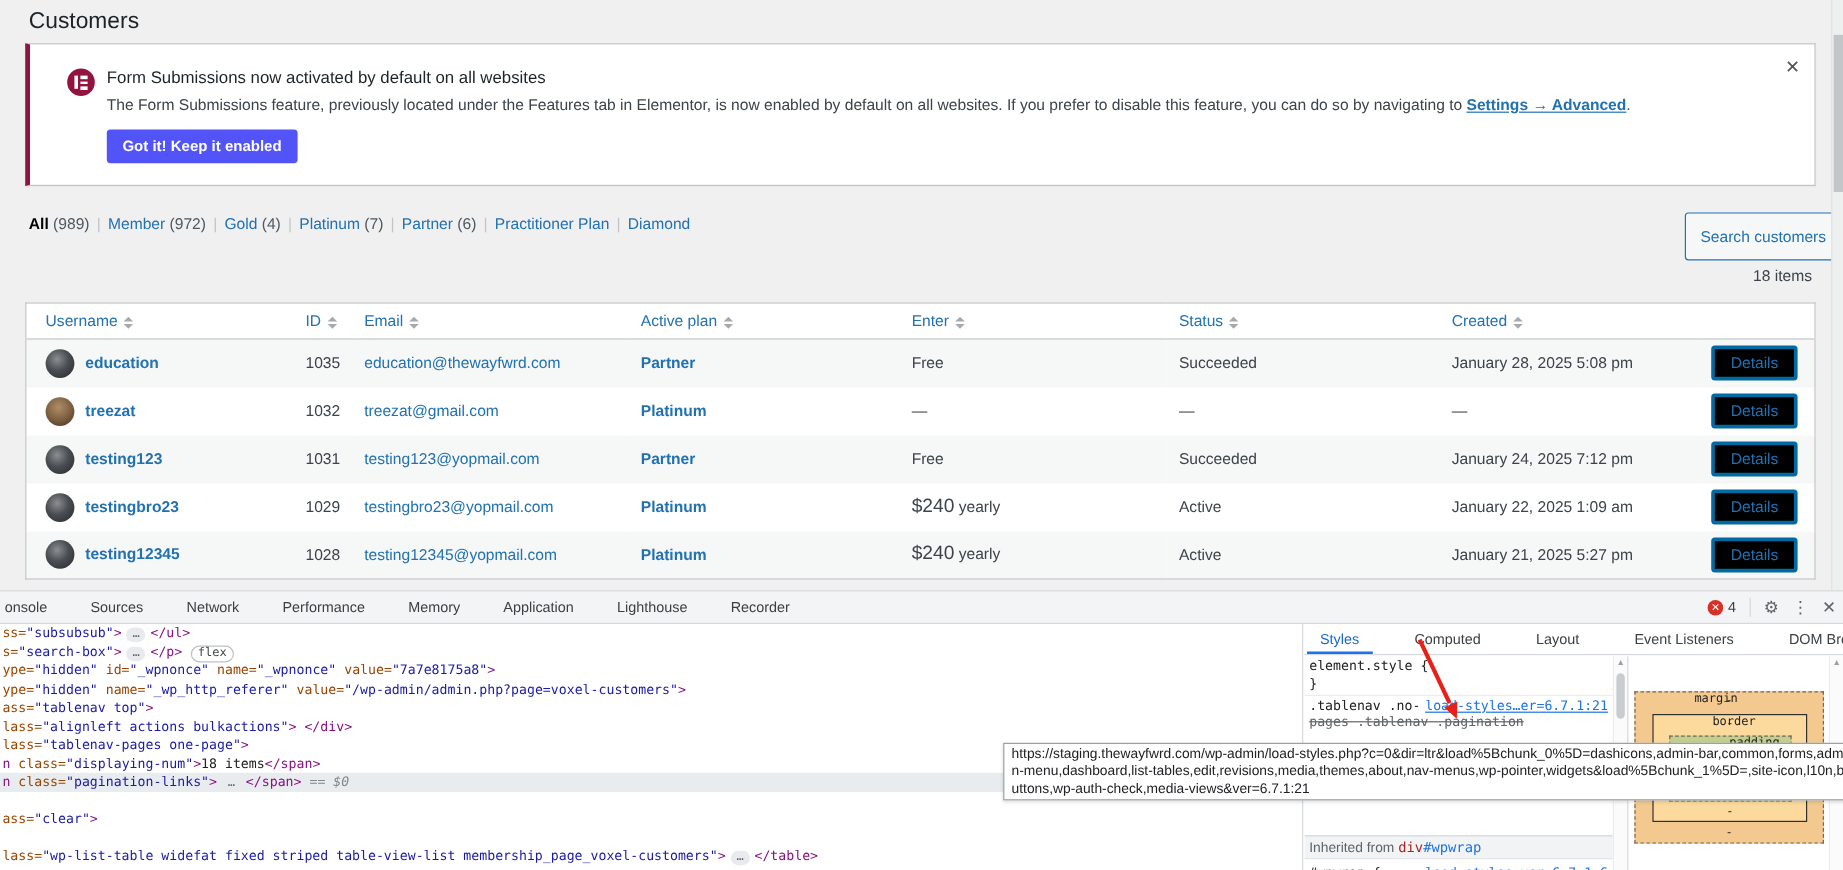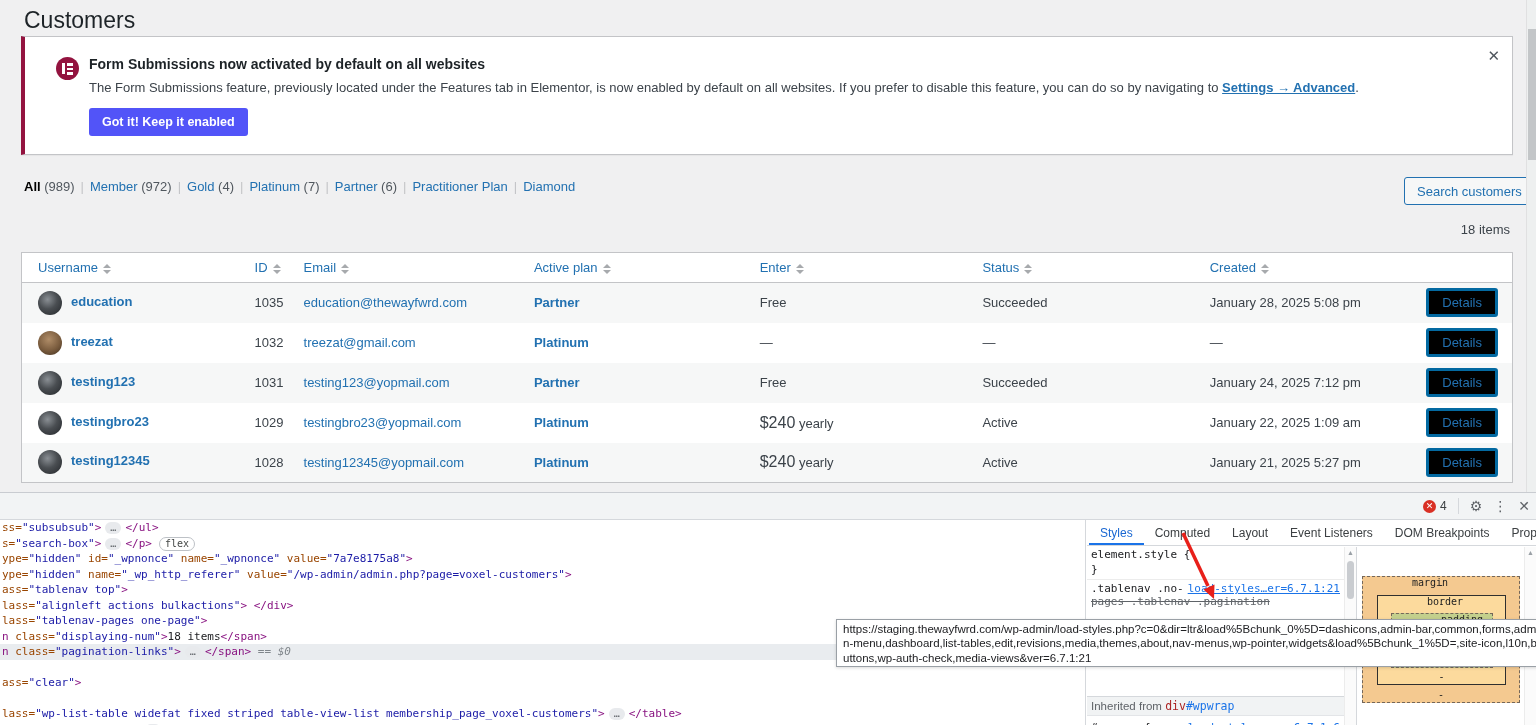--- a/index.html
+++ b/index.html
@@ -1,47 +1,47 @@
 <!DOCTYPE html>
 <html><head>
 <meta charset="utf-8">
 <style>
   * { margin:0; padding:0; box-sizing:border-box; }
   body { font-family:"Liberation Sans", sans-serif; background:#fff; }
   #screen { position:relative; width:1536px; height:725px; overflow:hidden; background:#f0f0f1; }
 
   
-  .page-title { position:absolute; left:24px; top:7px; font-size:23px; font-weight:400; color:#1d2327; }
+  .page-title { position:absolute; left:24px; top:7px; font-size:19px; font-weight:400; color:#1d2327; }
 
   .notice { position:absolute; left:21px; top:36px; width:1492px; height:119px; background:#fff;
             border:1px solid #c3c4c7; border-left:4px solid #93133f; box-shadow:0 1px 1px rgba(0,0,0,.04); }
   .e-logo { position:absolute; left:31px; top:20px; width:23px; height:23px; border-radius:50%; background:#93133f; }
   .e-logo .vb { position:absolute; left:6px; top:6px; width:3px; height:11px; background:#fff; }
   .e-logo .hb { position:absolute; left:11px; width:6px; height:2.5px; background:#fff; }
   .e-logo .h1 { top:6px; } .e-logo .h2 { top:10.5px; } .e-logo .h3 { top:15px; }
-  .notice-heading { position:absolute; left:64px; top:19px; font-size:14px; font-weight:700; color:#1d2327; }
+  .notice-heading { position:absolute; left:64px; top:19px; font-size:14px; font-weight:400; color:#1d2327; }
   .notice-body { position:absolute; left:64px; top:43px; font-size:13px; color:#3c434a; width:1380px; }
   .notice-body a { color:#2271b1; font-weight:700; text-decoration:underline; cursor:pointer; }
   .notice-btn { position:absolute; left:64px; top:71px; background:#5254f8; color:#fff; border:none; border-radius:3px;
                 font-family:inherit; font-size:12.5px; font-weight:700; padding:7px 13px; cursor:pointer; }
   .notice-close { position:absolute; right:12px; top:10px; background:none; border:none; font-size:15px; color:#50575e; cursor:pointer; }
 
   .filter-row { position:absolute; left:24px; top:179px; font-size:13px; color:#50575e; }
   .filter-link { text-decoration:none; color:#2271b1; cursor:pointer; }
   .filter-link.active { color:#000; font-weight:700; }
   .filter-link .count { color:#50575e; font-weight:400; }
   .filter-sep { color:#c3c4c7; margin:0 6px; }
 
   .search-wrap { position:absolute; left:1177px; top:177px; width:218px; height:28px; }
   .search-input { width:100%; height:100%; border:1px solid #8c8f94; border-radius:4px; background:#fff;
                   font-family:inherit; font-size:13px; color:#2c3338; padding:0 34px 0 9px; }
   .search-input::placeholder { color:#646970; }
   .pw-ext-icon { position:absolute; right:7px; top:6px; width:24px; height:17px; background:#d93025; border-radius:3px;
                  color:#fff; font-size:11px; font-weight:700; text-align:center; line-height:15px; letter-spacing:1px; cursor:pointer; }
-  .search-btn { position:absolute; left:1404px; top:177px; height:28px; padding:0 12px; background:#f6f7f7;
+  .search-btn { position:absolute; left:1404px; top:177px; height:40px; padding:0 12px; background:#f6f7f7;
                 border:1px solid #2271b1; border-radius:3px; color:#2271b1; font-family:inherit; font-size:13px; cursor:pointer; }
   .items-count { position:absolute; right:26px; top:222px; font-size:13px; color:#3c434a; }
 
   table.customers { position:absolute; left:21px; top:252px; width:1492px; border-collapse:collapse;
                     background:#fff; border:1px solid #c3c4c7; font-size:13px;padding-left:35px; }
   table.customers th { height:30px; text-align:left; font-weight:400; color:#2271b1; padding:0 10px;
                        border-bottom:1px solid #c3c4c7; cursor:pointer; white-space:nowrap; }
   table.customers th:first-child { padding-left:16px; }
   table.customers td { height:40px; padding:0 10px; color:#3c434a; }
   table.customers tr.stripe { background:#f6f7f7; }
@@ -84,21 +84,21 @@
   .code-line { height:15.5px; line-height:15.5px; padding-left:2px; white-space:pre; cursor:pointer; }
   .code-line.hl { background:#e9ecef; }
   .cs-tag { color:#881280; } .cs-attr { color:#994500; } .cs-val { color:#1a1aa6; } .cs-txt { color:#202124; }
   .cs-meta { color:#80868b; font-style:italic; }
   .cs-ell { display:inline-block; background:#e8eaed; border-radius:7px; padding:0 5px; margin:0 4px;
             color:#5f6368; font-size:10px; line-height:12px; cursor:pointer; }
   .cs-badge { display:inline-block; border:1px solid #bdc1c6; border-radius:8px; padding:0 5px; margin-left:7px;
               color:#444746; font-size:10px; line-height:12px; background:#fff; cursor:pointer; }
 
   .dt-right { position:absolute; left:1087px; top:0; right:0; height:100%; background:#fff; }
-  .dt-subtabs { height:26px; border-bottom:1px solid #d5d8dc; display:flex; align-items:center; font-size:12px; color:#3c4043; padding-left:2px; }
+  .dt-subtabs { height:26px; border-bottom:1px solid #d5d8dc; display:flex; align-items:center; font-size:12px; color:#3c4043; padding-left:2px;gap:24px; }
   .dt-subtab { padding:0 11px; height:100%; display:flex; align-items:center; cursor:pointer; white-space:nowrap; }
   .dt-subtab.active { color:#1967d2; box-shadow:inset 0 -2px 0 #1a73e8; }
 
   .styles-list { position:absolute; left:0; top:27px; width:257px; bottom:0; overflow:hidden;
                  font-family:"DejaVu Sans Mono", monospace; font-size:11px; color:#202124; }
   .styles-toolbar { height:24px; border-bottom:1px solid #d5d8dc; display:flex; align-items:center; gap:9px;
                     padding:0 6px; font-family:"Liberation Sans", sans-serif; }
   .filter-pill { display:flex; align-items:center; gap:5px; background:#f1f3f4; border-radius:10px;
                  height:17px; width:104px; padding:0 8px; color:#5f6368; font-size:11px; cursor:text; }
   .tb-txt { font-size:11px; font-weight:700; color:#444746; cursor:pointer; }
@@ -261,20 +261,30 @@
       </tr>
     </tbody>
   </table>
 
   <div class="page-scrollbar">
       <div class="thumb"></div>
     </div>
 
   <div class="devtools">
     <div class="dt-tabbar">
+      <div style="display:flex;">
+          <div class="dt-tab">onsole</div>
+          <div class="dt-tab">Sources</div>
+          <div class="dt-tab">Network</div>
+          <div class="dt-tab">Performance</div>
+          <div class="dt-tab">Memory</div>
+          <div class="dt-tab">Application</div>
+          <div class="dt-tab">Lighthouse</div>
+          <div class="dt-tab">Recorder</div>
+        </div>
       <div class="dt-tab-icons">
         <span class="err-badge">
             <span class="err-dot">✕</span>
             <span class="err-count">4</span>
           </span>
         <span class="dt-divider"></span>
         <span class="dt-icon">⚙</span>
         <span class="dt-icon">⋮</span>
         <span class="dt-icon">✕</span>
       </div>

